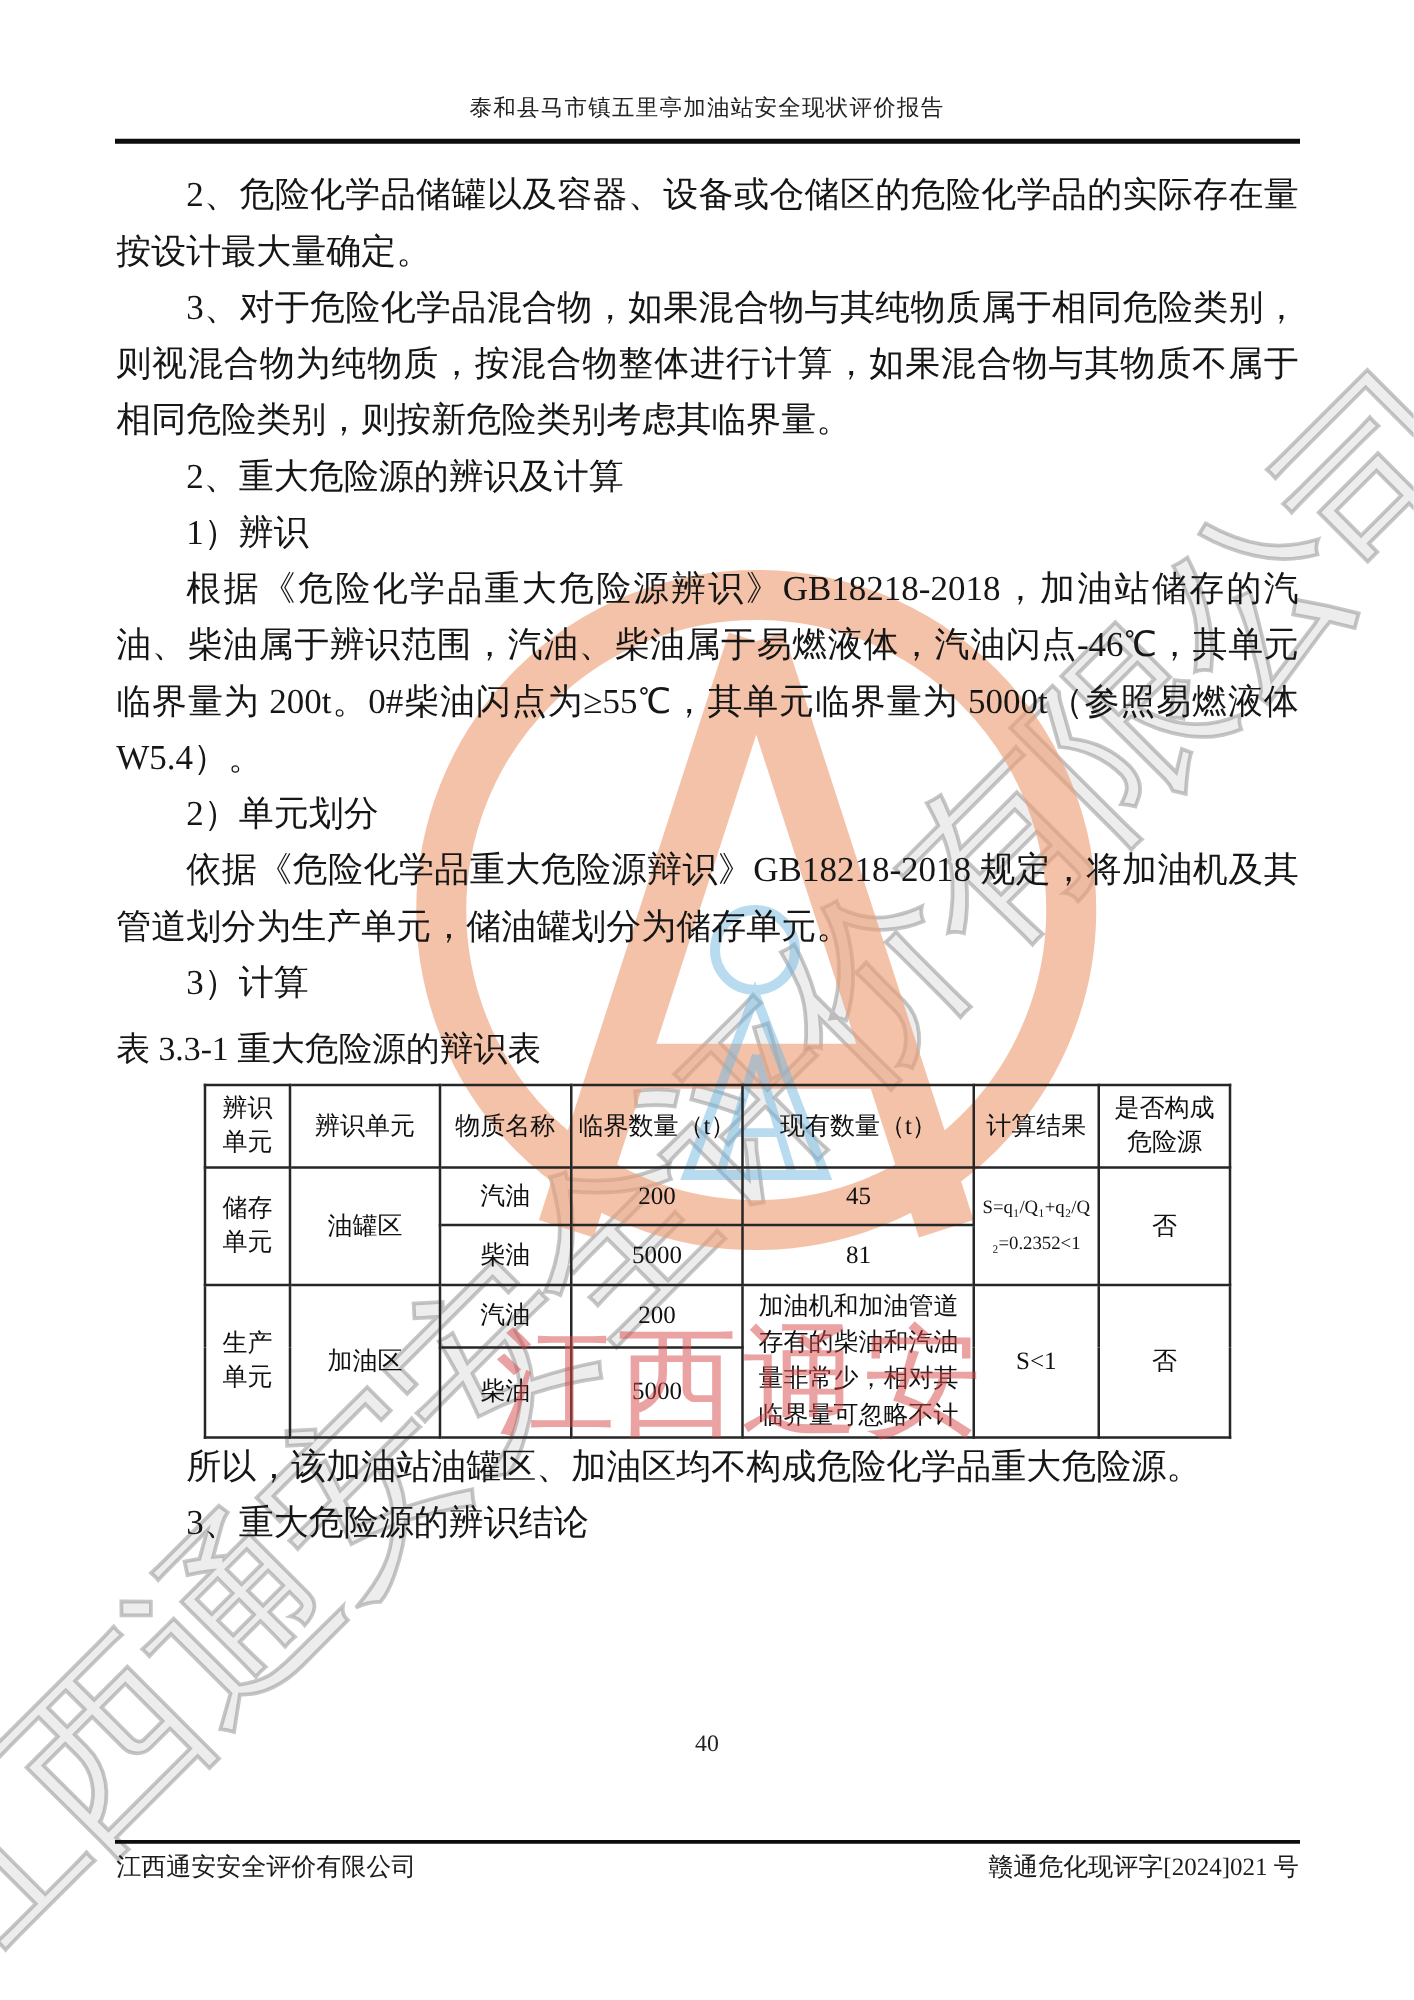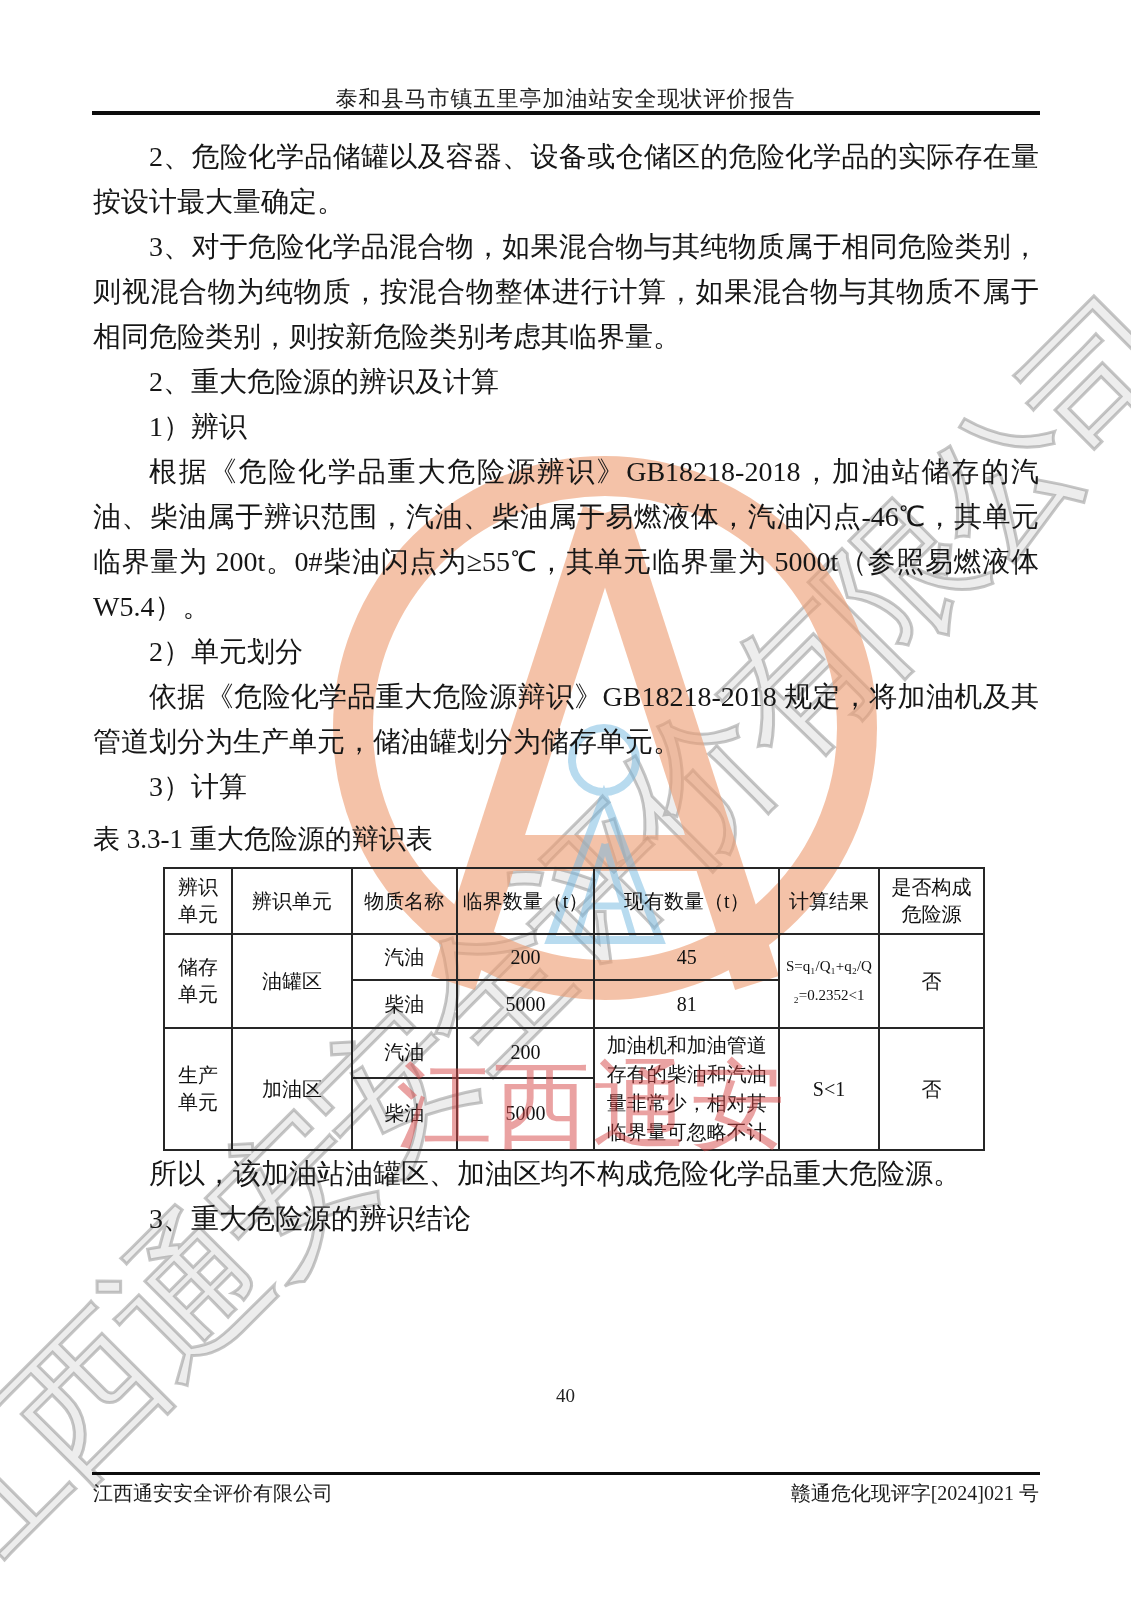--- a/index.html
+++ b/index.html
@@ -27,22 +27,22 @@
   .wm-red{
     position:absolute;left:396px;top:1042px;z-index:2;
     font-size:96px;font-weight:normal;letter-spacing:2px;
     font-family:"Liberation Sans","DejaVu Sans",sans-serif;
     color:rgba(214,70,70,0.5);
     white-space:nowrap;
   }
   
   .content-layer{position:absolute;inset:0;z-index:1;}
   .header-title{
-    position:absolute;top:84px;left:0;width:100%;
-    text-align:center;font-size:22px;letter-spacing:1px;color:#222;
+    position:absolute;top:74px;left:0;width:100%;
+    text-align:center;font-size:18px;letter-spacing:1px;color:#222;
   }
   .rule-top{position:absolute;left:92px;top:111px;width:948px;height:4px;background:#0d0d0d;}
   .rule-bottom{position:absolute;left:92px;top:1472px;width:948px;height:3px;background:#0d0d0d;}
   .body-text{
     position:absolute;left:93px;top:134px;width:946px;
     font-size:28px;line-height:45px;text-align:justify;
   }
   .body-text p{margin:0;text-indent:2em;font-family:Liberation Serif, serif;}
   .table-title{
     margin-top:8px;height:45px;line-height:45px;

